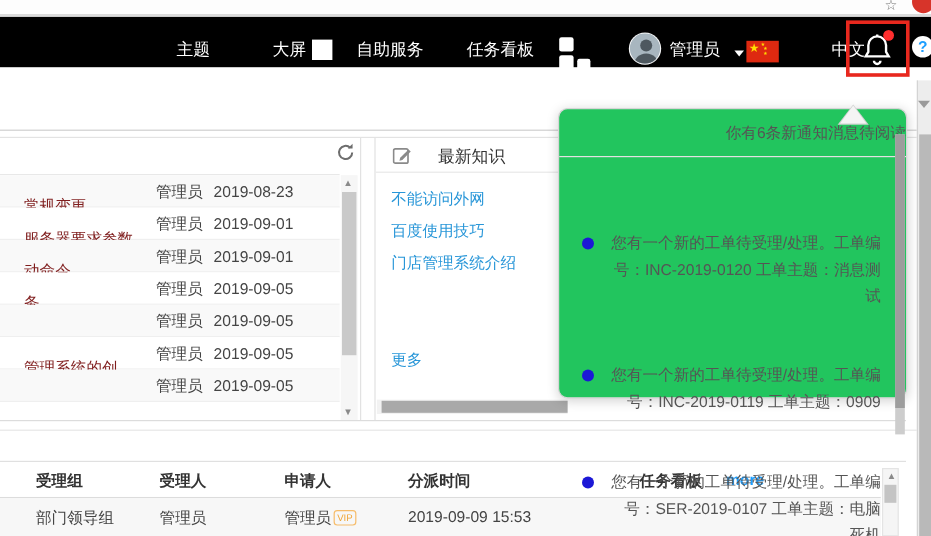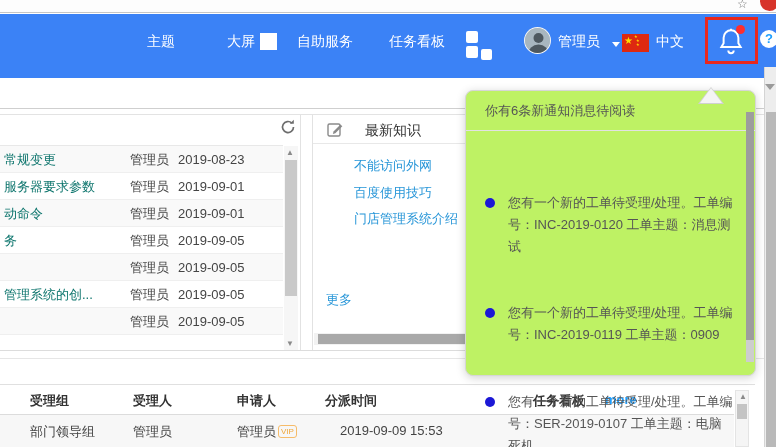--- a/index.html
+++ b/index.html
@@ -6,21 +6,21 @@
   html,body { background:#fff; }
   body { font-family:"Liberation Sans","DejaVu Sans",sans-serif; }
   #screen { position:relative; width:776px; height:447px; overflow:hidden; background:#fff; }
 
   
   .chrome-strip { position:absolute; left:0; top:0; width:776px; height:13px; background:#fdfdfd; border-bottom:1px solid #c6c6c6; z-index:40; }
   .chrome-star { position:absolute; left:737px; top:-3px; font-size:12px; color:#777; }
   .chrome-badge { position:absolute; left:760px; top:-8px; width:19px; height:19px; border-radius:50%; background:#d7342a; }
 
   
-  .navbar { position:absolute; left:0; top:14px; width:776px; height:64px; background:#3b82f6; z-index:41; }
+  .navbar { position:absolute; left:0; top:14px; width:776px; height:42px; background:#000000; z-index:41; }
   .nav-label { position:absolute; top:19px; color:#fff; font-size:14px; white-space:nowrap; cursor:pointer; }
   .logo-square { position:absolute; left:260px; top:19px; width:17px; height:17px; background:#fff; }
   .grid-icon { position:absolute; left:462px; top:17px; width:30px; height:30px; }
   .grid-icon b { position:absolute; background:#fff; border-radius:2px; }
   .gi-a { left:4px; top:0; width:12px; height:12px; }
   .gi-b { left:4px; top:15px; width:12px; height:12px; }
   .gi-c { left:19px; top:18px; width:11px; height:11px; }
   .avatar { position:absolute; left:524px; top:13px; width:27px; height:27px; border-radius:50%; overflow:hidden; border:1px solid rgba(255,255,255,.85); background:#b9c4cb; }
   .user-caret { position:absolute; left:612px; top:28px; width:0; height:0; border:4px solid transparent; border-top:5px solid #fff; }
   .flag { position:absolute; left:622px; top:20px; width:27px; height:18px; background:#de2910; overflow:hidden; }
@@ -33,50 +33,50 @@
   
   .hline { position:absolute; left:0; height:1px; background:#d9d9d9; }
 
   
   .left-panel { position:absolute; left:0; top:115px; width:301px; height:235px; background:#fff; border-right:1px solid #e2e2e2; }
   .refresh-btn { position:absolute; left:279px; top:3px; width:18px; height:18px; cursor:pointer; }
   .lp-sep { position:absolute; left:0; top:30px; width:283px; height:1px; background:#e8e8e8; }
   .lp-rows { position:absolute; left:0; top:31px; width:283px; }
   .lp-row { position:relative; height:27px; line-height:27px; font-size:13px; border-bottom:1px solid #efefef; background:#fff; }
   .lp-row:nth-child(odd) { background:#f9f9f9; }
-  .lp-title { position:absolute; left:4px; color:#0f766e; cursor:pointer; white-space:nowrap; }
+  .lp-title { position:absolute; left:20px; color:#7f1d1d; cursor:pointer; white-space:nowrap;margin-top:12px; }
   .lp-user { position:absolute; left:130px; color:#444; }
   .lp-date { position:absolute; left:178px; color:#444; }
   .lp-scroll { position:absolute; left:284px; top:31px; width:14px; height:204px; background:#f6f6f6; }
   .lp-thumb { position:absolute; left:1px; top:14px; width:12px; height:136px; background:#c9c9c9; }
   .sc-arrow { position:absolute; left:2px; font-size:8px; color:#8a8a8a; }
 
   
   .mid-panel { position:absolute; left:312px; top:115px; width:160px; height:235px; background:#fff; border-left:1px solid #e2e2e2; }
   .mp-header { position:absolute; left:0; top:0; width:160px; height:29px; border-bottom:1px solid #e8e8e8; }
   .mp-icon { position:absolute; left:14px; top:6px; }
   .mp-title { position:absolute; left:52px; top:7px; font-size:14px; color:#333; }
   .mp-links { position:absolute; left:13px; top:38px; }
-  .mp-link { height:26.5px; line-height:26.5px; font-size:13px; color:#2896d8; cursor:pointer; white-space:nowrap;margin-left:28px; }
+  .mp-link { height:26.5px; line-height:26.5px; font-size:13px; color:#2896d8; cursor:pointer; white-space:nowrap; }
   .mp-more { position:absolute; left:13px; top:176px; font-size:13px; color:#2896d8; cursor:pointer; }
   .mp-hscroll { position:absolute; left:1px; top:218px; width:159px; height:12px; background:#f2f2f2; }
   .mp-hthumb { position:absolute; left:4px; top:1px; width:155px; height:10px; background:#a9a9a9; }
 
   
   .bt-header { position:absolute; left:0; top:385px; width:734px; height:29px; background:#fff; }
   .bt-h { position:absolute; top:7px; font-size:13px; font-weight:bold; color:#333; white-space:nowrap; }
   .bt-more { position:absolute; left:605px; top:7px; font-size:13px; font-weight:bold; color:#1e9fff; cursor:pointer; }
   .bt-row { position:absolute; left:0; top:415px; width:734px; height:32px; background:#f7f7f7; }
   .bt-c { position:absolute; top:8px; font-size:13px; color:#444; white-space:nowrap; }
   .vip-badge { display:inline-block; margin-left:2px; padding:0 2px; border:1px solid #f6bc6a; border-radius:3px; color:#f0a73a; font-size:8px; line-height:11px; vertical-align:2px; }
   .bt-scroll { position:absolute; left:735px; top:390px; width:14px; height:57px; background:#f5f5f5; border:1px solid #e4e4e4; }
   .bt-thumb { position:absolute; left:1px; top:13px; width:10px; height:15px; background:#c4c4c4; }
 
   
-  .popup { position:absolute; left:465px; top:90px; width:291px; height:286px; background:#bef264; border:1px solid #d6d6d6; border-radius:8px; box-shadow:0 2px 10px rgba(0,0,0,.18); z-index:50; }
+  .popup { position:absolute; left:465px; top:90px; width:291px; height:242px; background:#22c55e; border:1px solid #d6d6d6; border-radius:8px; box-shadow:0 2px 10px rgba(0,0,0,.18); z-index:50;text-align:right; }
   .popup-caret-border { position:absolute; left:232px; top:-17px; width:0; height:0; border:13px solid transparent; border-bottom:17px solid #d0d0d0; }
   .popup-caret { position:absolute; left:234px; top:-14px; width:0; height:0; border:11px solid transparent; border-bottom:15px solid #f4f4f4; }
   .popup-header { position:absolute; left:0; top:0; width:100%; height:40px; line-height:40px; padding-left:19px; font-size:13px; color:#555; border-bottom:1px solid #e2e2e2; }
   .popup-list { position:absolute; left:19px; top:56px; width:250px; }
   .popup-item { display:flex; margin-bottom:12px;margin-top:45px; }
   .popup-bullet { flex:0 0 10px; width:10px; height:10px; margin:6px 13px 0 0; border-radius:50%; background:#1c18d6; }
   .popup-text { width:226px; font-size:13px; line-height:1.68; color:#555; }
   .popup-scroll { position:absolute; right:1px; top:21px; width:8px; height:250px; background:#cdcdcd; }
   .popup-thumb { position:absolute; left:0; top:0; width:8px; height:228px; background:#9d9d9d; }
 
@@ -167,21 +167,21 @@
     <div class="mp-more">更多</div>
     <div class="mp-hscroll">
       <div class="mp-hthumb"></div>
     </div>
   </div>
 
   <div class="bt-header">
     <span class="bt-h" style="left:30px;">受理组</span>
     <span class="bt-h" style="left:133px;">受理人</span>
     <span class="bt-h" style="left:237px;">申请人</span>
-    <span class="bt-h" style="left:325px;">分派时间</span>
+    <span class="bt-h" style="left:340px;">分派时间</span>
     <span class="bt-h" style="left:533px;">任务看板</span>
     <span class="bt-more">more</span>
   </div>
   <div class="bt-row">
     <span class="bt-c" style="left:30px;">部门领导组</span>
     <span class="bt-c" style="left:133px;">管理员</span>
     <span class="bt-c" style="left:237px;"><span>管理员</span><span class="vip-badge">VIP</span></span>
     <span class="bt-c" style="left:340px;">2019-09-09 15:53</span>
   </div>
   <div class="bt-scroll">
@@ -213,21 +213,21 @@
         </svg>
     </div>
     <span class="nav-label" style="left:558px;">管理员</span>
     <div class="user-caret"></div>
     <div class="flag">
       <i style="left:2px; top:1px; font-size:10px;">★</i>
       <i style="left:12px; top:0; font-size:4px;">★</i>
       <i style="left:14px; top:4px; font-size:4px;">★</i>
       <i style="left:14px; top:8px; font-size:4px;">★</i>
     </div>
-    <span class="nav-label" style="left:656px;">中文</span>
+    <span class="nav-label" style="left:693px;">中文</span>
     <div class="bell-wrap">
       <svg width="30" height="32" viewBox="0 0 24 26" fill="none" stroke="#fff" stroke-width="1.6">
           <path d="M12 3.5a6 6 0 0 0-6 6v4.5L4.2 17h15.6L18 14V9.5a6 6 0 0 0-6-6z"></path>
           <path d="M9.8 20a2.2 2.2 0 0 0 4.4 0"></path>
           <path d="M12 3.5v-1.3"></path>
         </svg>
     </div>
     <div class="bell-dot"></div>
     <div class="help-circle">?</div>
   </div>

